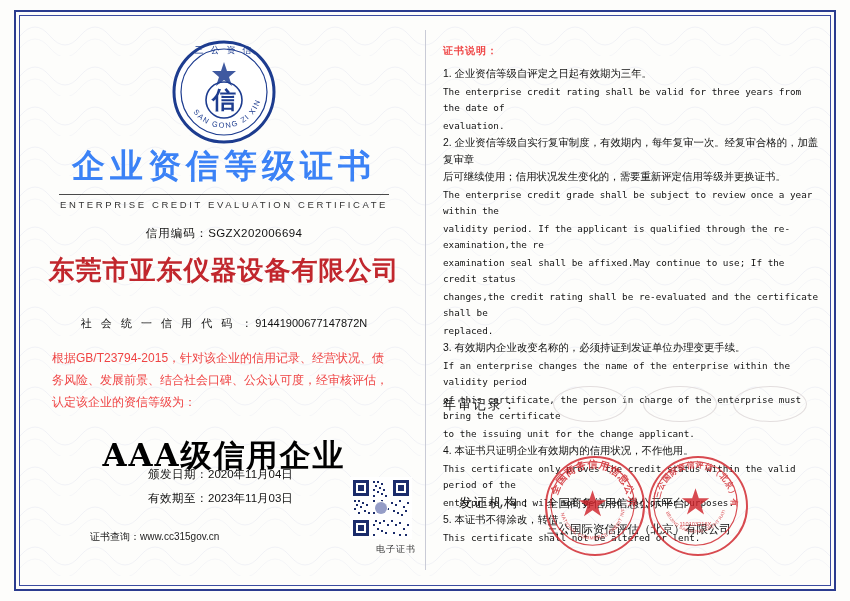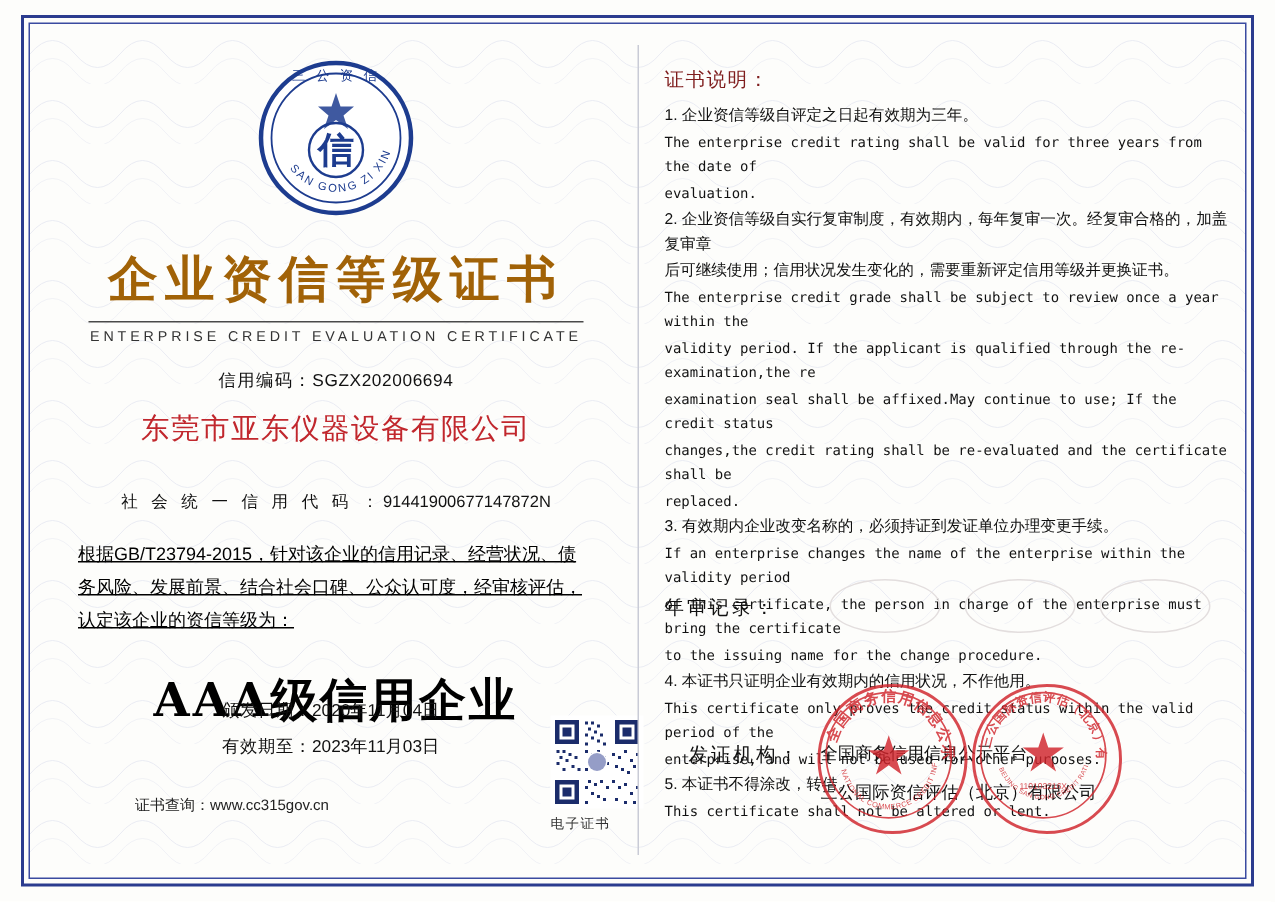--- a/index.html
+++ b/index.html
@@ -60,25 +60,25 @@
   }
   .emblem {
     margin: 18px auto 0 auto;
     width: 104px;
     height: 104px;
     position: relative;
   }
   .emblem svg { display:block; }
 
   .cert-title {
-    margin-top: 20px;
+    margin-top: 0;
     font-family: "DejaVu Sans", sans-serif;
     font-size: 33px;
     font-weight: bold;
-    color: #a16207;
+    color: #3b82f6;
     letter-spacing: 5px;
     white-space: nowrap;
   }
   .cert-title-rule {
     width: 330px;
     height: 1px;
     background: #4a4a4a;
     margin: 5px auto 4px auto;
   }
   .cert-title-en {
@@ -90,40 +90,39 @@
   }
   .credit-code {
     margin-top: 16px;
     font-size: 11.5px;
     color: #111;
     letter-spacing: 0.4px;
   }
   .credit-code .label { letter-spacing: 1px; }
   .company-name {
     margin-top: 12px;
-    font-size: 19px;
-    font-weight: normal;
+    font-size: 26px;
+    font-weight: bold;
     color: #c1272d;
     font-family: "DejaVu Sans", sans-serif;
     letter-spacing: 1px;
   }
   .usci {
     margin-top: 28px;
     font-size: 11px;
     color: #111;
   }
   .usci .lbl { letter-spacing: 3px; }
   .body-text {
     margin: 16px 24px 0 24px;
     font-size: 12px;
     line-height: 22px;
-    color: #000000;
+    color: #ef4444;
     text-align: left;
     text-indent: 0;
-    text-decoration: underline;
   }
   .grade {
     margin-top: 22px;
     font-size: 31px;
     font-weight: bold;
     color: #000000;
     font-family: "DejaVu Serif", serif;
     letter-spacing: 2px;
   }
   .dates {
@@ -140,24 +139,24 @@
   .query-line {
     position: absolute;
     left: 62px;
     top: 508px;
     font-size: 10px;
     color: #222;
     text-align: center;
   }
   .qr-wrap {
     position: absolute;
-    left: 339px;
+    left: 322px;
     top: 455px;
     width: 66px;
-    text-align: left;
+    text-align: right;
   }
   .qr {
     width: 62px;
     height: 62px;
     background: #fff;
   }
   .qr svg { display:block; }
   .qr-caption {
     margin-top: 4px;
     font-size: 9px;
@@ -176,23 +175,23 @@
   }
 
   
   .right-panel {
     position: absolute;
     left: 443px;
     top: 44px;
     width: 378px;
   }
   .notes-title {
-    font-size: 13px;
-    font-weight: normal;
-    color: #7f1d1d;
+    font-size: 10px;
+    font-weight: bold;
+    color: #ef4444;
     letter-spacing: 1px;
     margin-bottom: 8px;
   }
   .note {
     font-size: 10.2px;
     line-height: 16.5px;
     color: #111;
     margin-bottom: 1px;
   }
   .note.cn { font-size: 10.4px; }
@@ -420,21 +419,21 @@
     <div class="note cn">2. 企业资信等级自实行复审制度，有效期内，每年复审一次。经复审合格的，加盖复审章</div>
     <div class="note cn">后可继续使用；信用状况发生变化的，需要重新评定信用等级并更换证书。</div>
     <div class="note en">The enterprise credit grade shall be subject to review once a year within the</div>
     <div class="note en">validity period. If the applicant is qualified through the re-examination,the re</div>
     <div class="note en">examination seal shall be affixed.May continue to use; If the credit status</div>
     <div class="note en">changes,the credit rating shall be re-evaluated and the certificate shall be</div>
     <div class="note en">replaced.</div>
     <div class="note cn">3. 有效期内企业改变名称的，必须持证到发证单位办理变更手续。</div>
     <div class="note en">If an enterprise changes the name of the enterprise within the validity period</div>
     <div class="note en">of this certificate, the person in charge of the enterprise must bring the certificate</div>
-    <div class="note en">to the issuing name for the change procedure.</div>
+    <div class="note en">to the issuing unit for the change applicant.</div>
     <div class="note cn">4. 本证书只证明企业有效期内的信用状况，不作他用。</div>
     <div class="note en">This certificate only proves the credit status within the valid period of the</div>
     <div class="note en">enterprise, and will not be used for other purposes.</div>
     <div class="note cn">5. 本证书不得涂改，转借。</div>
     <div class="note en">This certificate shall not be altered or lent.</div>
 
     <div class="annual-review">年审记录：</div>
     <div class="review-circles">
       <div class="circ" style="left:0px; top:0px;"></div>
       <div class="circ" style="left:90px; top:0px;"></div>

